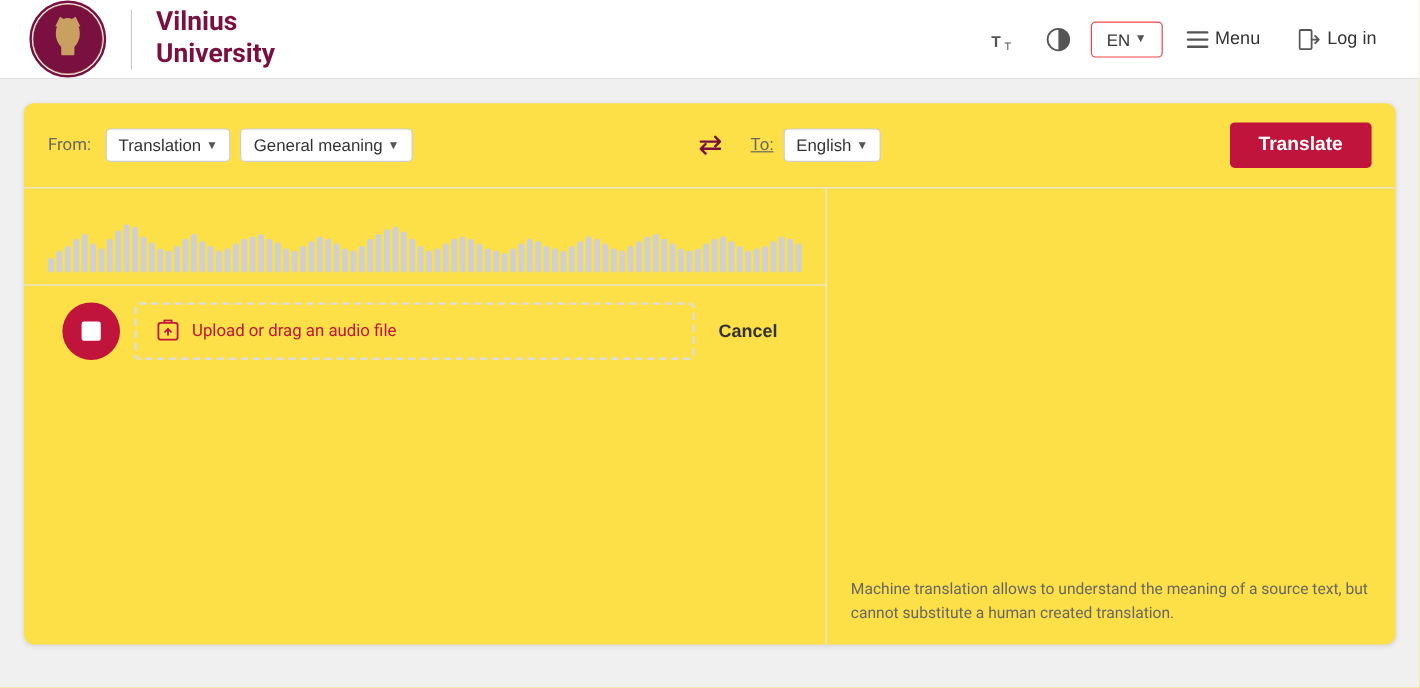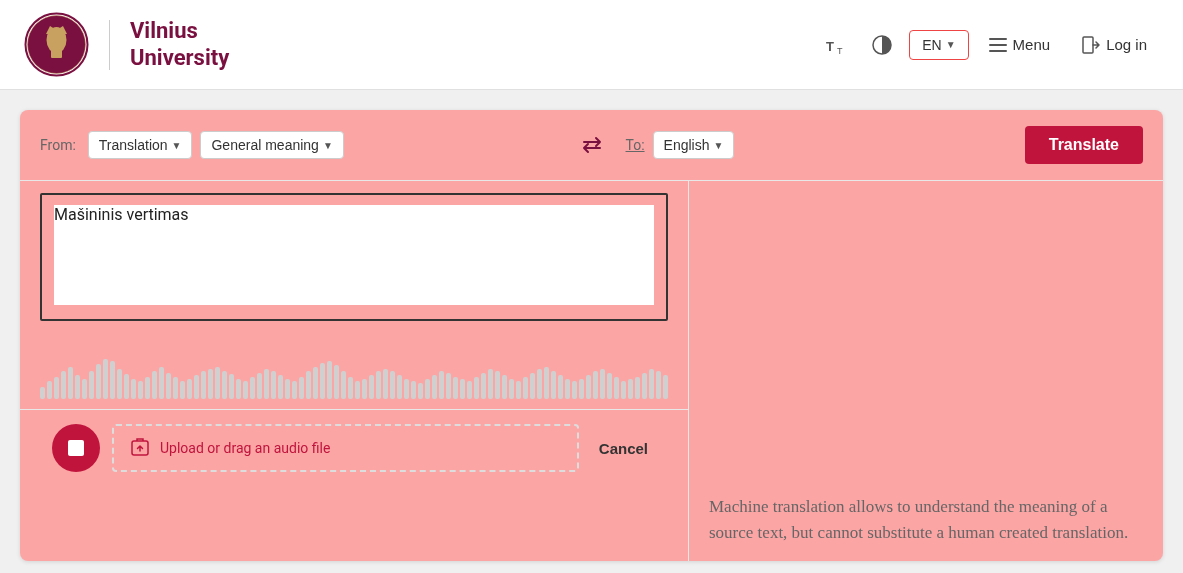--- a/index.html
+++ b/index.html
@@ -6,21 +6,21 @@
     body {
       font-family: -apple-system, BlinkMacSystemFont, 'Segoe UI', Roboto, Arial, sans-serif;
       background: #f0f0f0;
       min-height: 573px;
       width: 1183px;
     }
 
     
     .header {
       background: #fff;
-      height: 90px;
+      height: 66px;
       display: flex;
       align-items: center;
       padding: 0 24px;
       border-bottom: 1px solid #e0e0e0;
       gap: 16px;
     }
     .logo-area {
       display: flex;
       align-items: center;
       gap: 12px;
@@ -99,21 +99,21 @@
       align-items: center;
       gap: 6px;
     }
 
     
     .main-content {
       padding: 20px;
     }
 
     .translation-card {
-      background: #fca5a5;
+      background: #fde047;
       border-radius: 8px;
       box-shadow: 0 1px 4px rgba(0,0,0,0.12);
       overflow: hidden;
     }
 
     
     .translation-header {
       display: flex;
       align-items: center;
       padding: 16px 20px;
@@ -261,25 +261,24 @@
       border: none;
       cursor: pointer;
       font-size: 15px;
       color: #333;
       padding: 8px;
       font-weight: bold;
     }
 
     
     .footer-note {
-      font-size: 17px;
+      font-size: 13px;
       color: #666;
       line-height: 1.5;
       margin-top: 12px;
-      font-family: Liberation Serif, serif;
     }
 
     
     .arrow-down {
       font-size: 10px;
       color: #555;
     }
 
     
     .hamburger {
@@ -392,25 +391,20 @@
           <span class="arrow-down">▼</span>
         </button>
         <button class="translate-btn">Translate</button>
       </div>
     </div>
 
     <div class="translation-body">
 
       <div class="left-panel">
 
-        <div style="padding: 12px 20px 8px 20px;">
-          <div style="border: 2px solid #333; border-radius: 2px; padding: 10px 12px;">
-            <textarea style="width: 100%; border: none; outline: none; font-size: 16px; resize: none; font-family: inherit; color: rgb(34, 34, 34); min-height: 100px;" value="Mašininis vertimas">Mašininis vertimas</textarea>
-          </div>
-        </div>
 
         <div class="waveform-area" id="waveform-container">
 
         <div style="width: 5px; height: 12px; background: rgb(208, 208, 208); border-radius: 2px; flex-shrink: 0;"></div>
             <div style="width: 5px; height: 18px; background: rgb(208, 208, 208); border-radius: 2px; flex-shrink: 0;"></div>
             <div style="width: 5px; height: 22px; background: rgb(208, 208, 208); border-radius: 2px; flex-shrink: 0;"></div>
             <div style="width: 5px; height: 28px; background: rgb(208, 208, 208); border-radius: 2px; flex-shrink: 0;"></div>
             <div style="width: 5px; height: 32px; background: rgb(208, 208, 208); border-radius: 2px; flex-shrink: 0;"></div>
             <div style="width: 5px; height: 24px; background: rgb(208, 208, 208); border-radius: 2px; flex-shrink: 0;"></div>
             <div style="width: 5px; height: 20px; background: rgb(208, 208, 208); border-radius: 2px; flex-shrink: 0;"></div>

